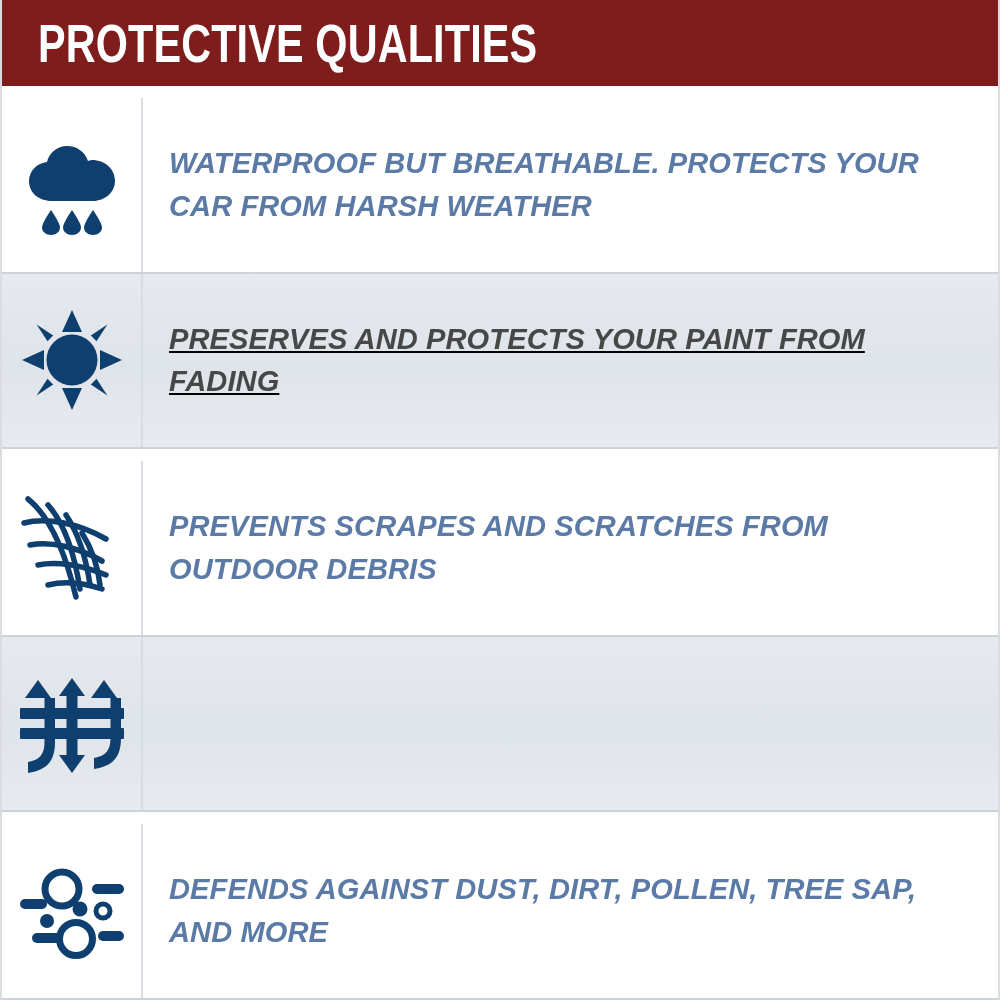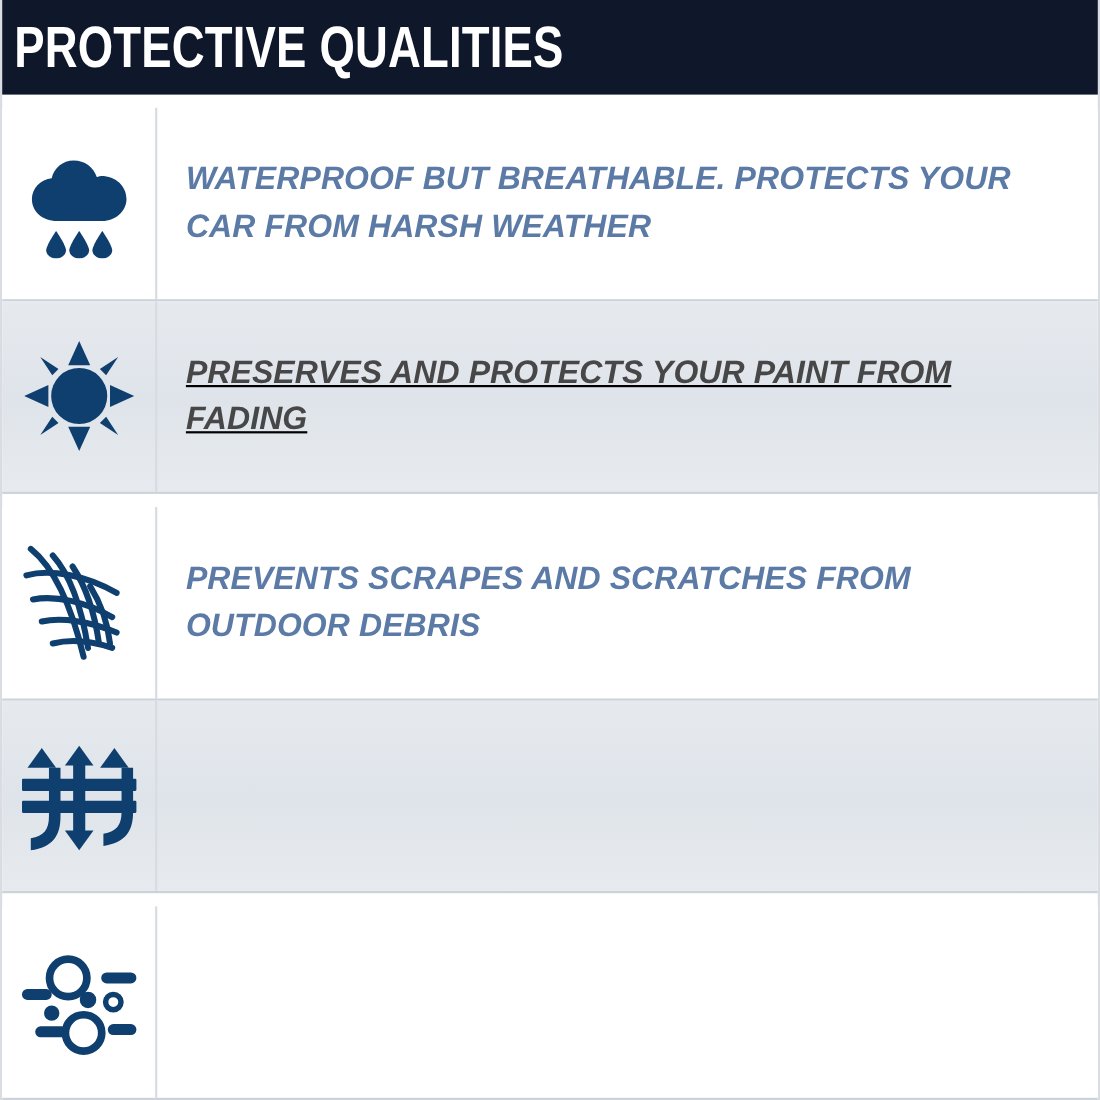--- a/index.html
+++ b/index.html
@@ -21,24 +21,24 @@
     border: 2px solid #d9dde2;
     border-top: none;
     border-bottom: none;
     display: flex;
     flex-direction: column;
   }
 
   
   .header {
     flex: 0 0 86px;
-    background: #0f172a;
+    background: #7f1d1d;
     display: flex;
     align-items: center;
-    padding-left: 11px;
+    padding-left: 36px;
   }
   .header-title {
     color: #ffffff;
     font-family: "Liberation Sans Narrow", "Liberation Sans", sans-serif;
     font-size: 53px;
     font-weight: bold;
     letter-spacing: 0.2px;
     line-height: 1;
     transform: scaleX(0.78);
     transform-origin: left center;
@@ -212,17 +212,20 @@
             <circle class="navy" cx="62" cy="46" r="7.5"></circle>
             <circle class="navy" cx="29" cy="58" r="7"></circle>
 
             <rect class="navy" x="2" y="36" width="27" height="10" rx="5"></rect>
             <rect class="navy" x="74" y="21" width="32" height="10" rx="5"></rect>
             <rect class="navy" x="14" y="70" width="29" height="10" rx="5"></rect>
             <rect class="navy" x="80" y="68" width="26" height="10" rx="5"></rect>
           </svg>
         </span>
       </div>
+      <div class="text-cell">
+        <div class="row-text txt-blue">DEFENDS AGAINST DUST, DIRT, POLLEN, TREE SAP, AND MORE</div>
+      </div>
     </div>
 
 
   </div>
 </div>
 
 </body></html>

